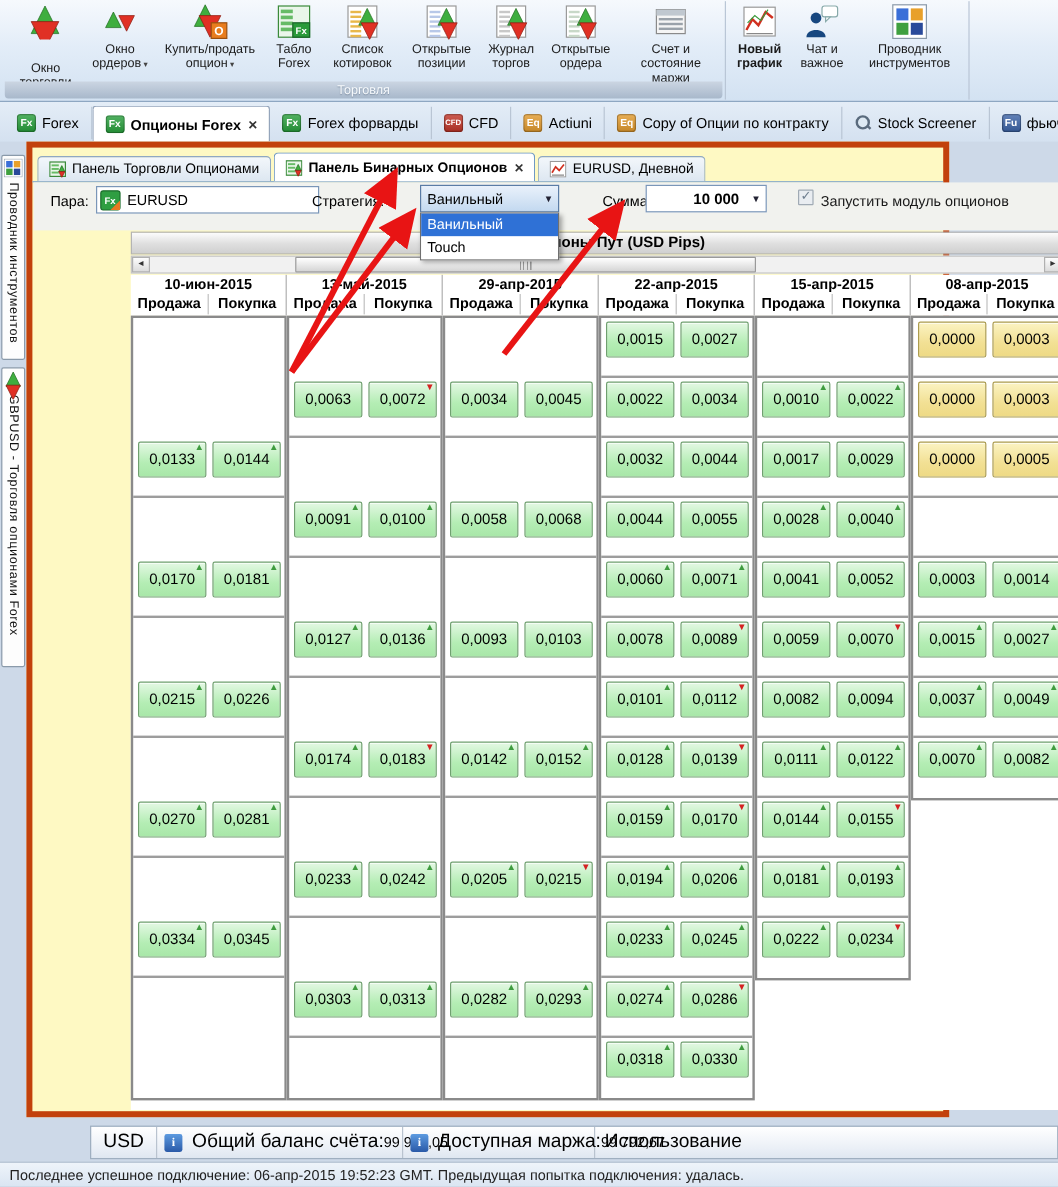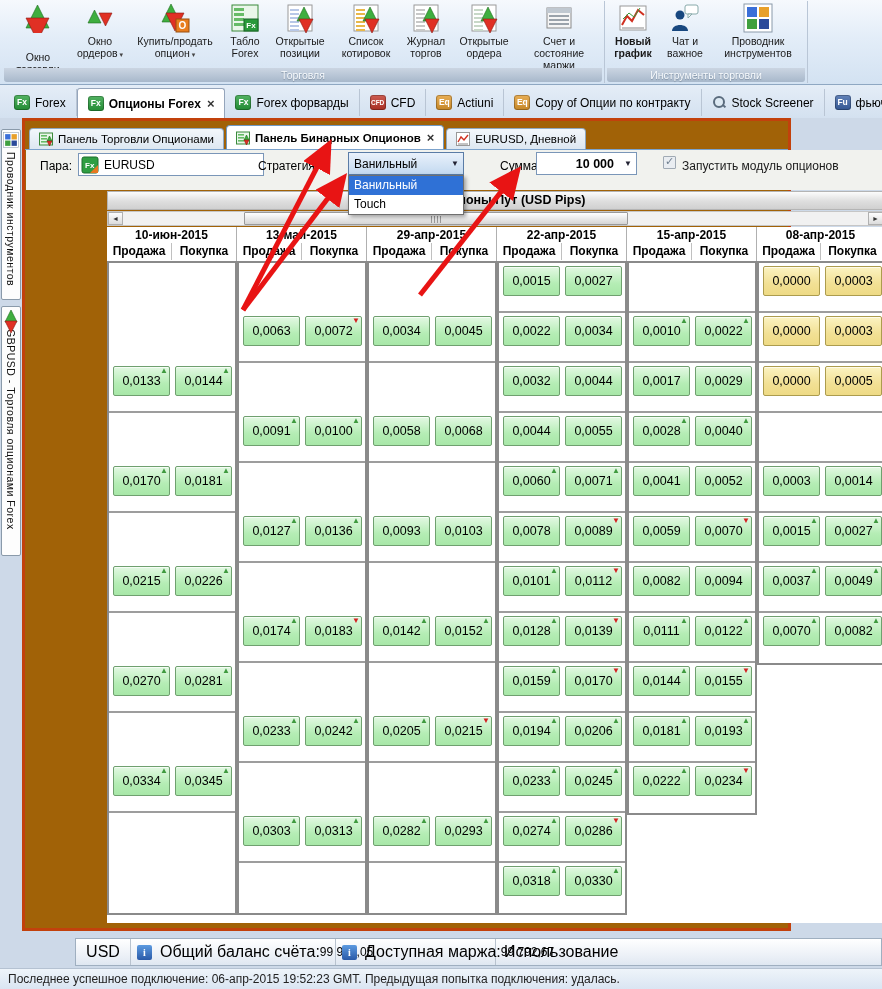--- a/index.html
+++ b/index.html
@@ -39,22 +39,22 @@
   .mag-icon::after{content:"";position:absolute;left:10px;top:10px;width:4px;height:2px;background:#5a6b7d;
     transform:rotate(45deg);}
 
   
   .side-tab{position:absolute;left:1px;width:20px;background:#fdfdfd;border:1px solid #8a9aaa;border-radius:2px;
     display:flex;flex-direction:column;align-items:center;padding-top:2px;cursor:default;}
   .side-tab .ribbon-icon{width:16px;height:16px;flex:0 0 16px;margin-bottom:4px;}
   .side-label{writing-mode:vertical-rl;font-size:10.5px;color:#111;letter-spacing:.5px;}
 
   
-  #panel{position:absolute;left:22px;top:118px;width:769px;height:813px;background:#a16207;
-    border:3px solid #c2410c;}
+  #panel{position:absolute;left:22px;top:118px;width:769px;height:813px;background:#fef9c3;
+    border:5px solid #c2410c;}
   #subtabs{position:absolute;left:4px;top:4px;right:4px;height:24px;display:flex;align-items:flex-end;white-space:nowrap;}
   #subtab-line{position:absolute;left:0;top:28px;right:0;height:0;border-top:1px solid #7ba2cc;}
   .subtab{display:flex;align-items:center;height:21px;padding:0 9px;margin-right:2px;font-size:11.5px;
     background:linear-gradient(#f3f7fb,#dde7f1);border:1px solid #8fa8c2;border-bottom:none;
     border-radius:4px 4px 0 0;cursor:default;position:relative;z-index:2;}
   .subtab.active{height:24px;background:#fff;border-color:#6f99c4;font-weight:bold;z-index:3;}
   .subtab .ribbon-icon{width:14px;height:14px;flex:0 0 14px;margin-right:5px;}
 
   #controls{position:absolute;left:1px;top:29px;width:857px;height:40px;background:#f1f2ee;}
   .ctl-label{position:absolute;font-size:12px;color:#000;}
@@ -165,48 +165,48 @@
                 <rect x="2" y="2" width="26" height="26" fill="#eaf6ea" stroke="#3a8a3a"></rect>
                 <rect x="4" y="5" width="10" height="3" fill="#66bb66"></rect>
                 <rect x="4" y="10" width="10" height="3" fill="#66bb66"></rect>
                 <rect x="4" y="15" width="10" height="3" fill="#66bb66"></rect>
                 <rect x="4" y="20" width="10" height="3" fill="#66bb66"></rect>
                 <rect x="14" y="16" width="14" height="12" fill="#2a9a3a" stroke="#186428"></rect>
                 <text x="21" y="25" font-size="8" font-weight="bold" fill="#fff" text-anchor="middle" font-family="sans-serif">Fx</text>
               </svg></span>
             <div class="ribbon-label">Табло Forex</div>
           </div>
+          <div class="ribbon-btn" style="width: 66px;">
+            <span class="ribbon-icon"><svg viewBox="0 0 30 30">
+                <rect x="3" y="2" width="24" height="26" fill="#fff" stroke="#9a9a9a"></rect>
+                <rect x="5" y="6" width="9" height="2" fill="#e8b84a"></rect>
+                <rect x="5" y="10" width="9" height="2" fill="#e8b84a"></rect>
+                <rect x="5" y="14" width="9" height="2" fill="#e8b84a"></rect>
+                <rect x="5" y="18" width="9" height="2" fill="#e8b84a"></rect>
+                <rect x="5" y="22" width="9" height="2" fill="#e8b84a"></rect>
+                <rect x="5" y="26" width="9" height="2" fill="#e8b84a"></rect>
+                <path d="M12,18 L19,4 L26,18 z" fill="#3fae3f" stroke="#1d6b1d" stroke-width="0.6"></path>
+                <path d="M14,16 L28,16 L21,30 z" fill="#e03024" stroke="#8a1a10" stroke-width="0.6"></path>
+              </svg></span>
+            <div class="ribbon-label">Список котировок</div>
+          </div>
           <div class="ribbon-btn" style="width: 62px;">
             <span class="ribbon-icon"><svg viewBox="0 0 30 30">
                 <rect x="3" y="2" width="24" height="26" fill="#fff" stroke="#9a9a9a"></rect>
                 <rect x="5" y="6" width="9" height="2" fill="#b8c8e8"></rect>
                 <rect x="5" y="10" width="9" height="2" fill="#b8c8e8"></rect>
                 <rect x="5" y="14" width="9" height="2" fill="#b8c8e8"></rect>
                 <rect x="5" y="18" width="9" height="2" fill="#b8c8e8"></rect>
                 <rect x="5" y="22" width="9" height="2" fill="#b8c8e8"></rect>
                 <rect x="5" y="26" width="9" height="2" fill="#b8c8e8"></rect>
                 <path d="M12,18 L19,4 L26,18 z" fill="#3fae3f" stroke="#1d6b1d" stroke-width="0.6"></path>
                 <path d="M14,16 L28,16 L21,30 z" fill="#e03024" stroke="#8a1a10" stroke-width="0.6"></path>
               </svg></span>
             <div class="ribbon-label">Открытые позиции</div>
           </div>
-          <div class="ribbon-btn" style="width: 66px;">
-            <span class="ribbon-icon"><svg viewBox="0 0 30 30">
-                <rect x="3" y="2" width="24" height="26" fill="#fff" stroke="#9a9a9a"></rect>
-                <rect x="5" y="6" width="9" height="2" fill="#e8b84a"></rect>
-                <rect x="5" y="10" width="9" height="2" fill="#e8b84a"></rect>
-                <rect x="5" y="14" width="9" height="2" fill="#e8b84a"></rect>
-                <rect x="5" y="18" width="9" height="2" fill="#e8b84a"></rect>
-                <rect x="5" y="22" width="9" height="2" fill="#e8b84a"></rect>
-                <rect x="5" y="26" width="9" height="2" fill="#e8b84a"></rect>
-                <path d="M12,18 L19,4 L26,18 z" fill="#3fae3f" stroke="#1d6b1d" stroke-width="0.6"></path>
-                <path d="M14,16 L28,16 L21,30 z" fill="#e03024" stroke="#8a1a10" stroke-width="0.6"></path>
-              </svg></span>
-            <div class="ribbon-label">Список котировок</div>
-          </div>
           <div class="ribbon-btn" style="width: 50px;">
             <span class="ribbon-icon"><svg viewBox="0 0 30 30">
                 <rect x="3" y="2" width="24" height="26" fill="#fff" stroke="#9a9a9a"></rect>
                 <rect x="5" y="6" width="9" height="2" fill="#c8c8c8"></rect>
                 <rect x="5" y="10" width="9" height="2" fill="#c8c8c8"></rect>
                 <rect x="5" y="14" width="9" height="2" fill="#c8c8c8"></rect>
                 <rect x="5" y="18" width="9" height="2" fill="#c8c8c8"></rect>
                 <rect x="5" y="22" width="9" height="2" fill="#c8c8c8"></rect>
                 <rect x="5" y="26" width="9" height="2" fill="#c8c8c8"></rect>
                 <path d="M12,18 L19,4 L26,18 z" fill="#3fae3f" stroke="#1d6b1d" stroke-width="0.6"></path>
@@ -265,21 +265,20 @@
             <span class="ribbon-icon"><svg viewBox="0 0 30 30">
                 <rect x="1" y="1" width="28" height="28" fill="#fff" stroke="#8a9aaa"></rect>
                 <rect x="4" y="4" width="10" height="10" fill="#3a6fd8"></rect>
                 <rect x="16" y="4" width="10" height="10" fill="#e8a02a"></rect>
                 <rect x="4" y="16" width="10" height="10" fill="#3fa03f"></rect>
                 <rect x="16" y="16" width="10" height="10" fill="#2a4a9a"></rect>
               </svg></span>
             <div class="ribbon-label">Проводник инструментов</div>
           </div>
         </div>
-        <div class="ribbon-group-label">Инструменты торговли</div>
       </div>
     </div>
 
   <div id="maintabs">
       <div class="maintab">
         <span class="tab-badge" style="background: linear-gradient(rgba(255, 255, 255, 0.2), rgba(0, 0, 0, 0.133)), rgb(40, 160, 60);">Fx</span>
         <span>Forex</span>
       </div>
       <div class="maintab active">
         <span class="tab-badge" style="background: linear-gradient(rgba(255, 255, 255, 0.2), rgba(0, 0, 0, 0.133)), rgb(40, 160, 60);">Fx</span>

